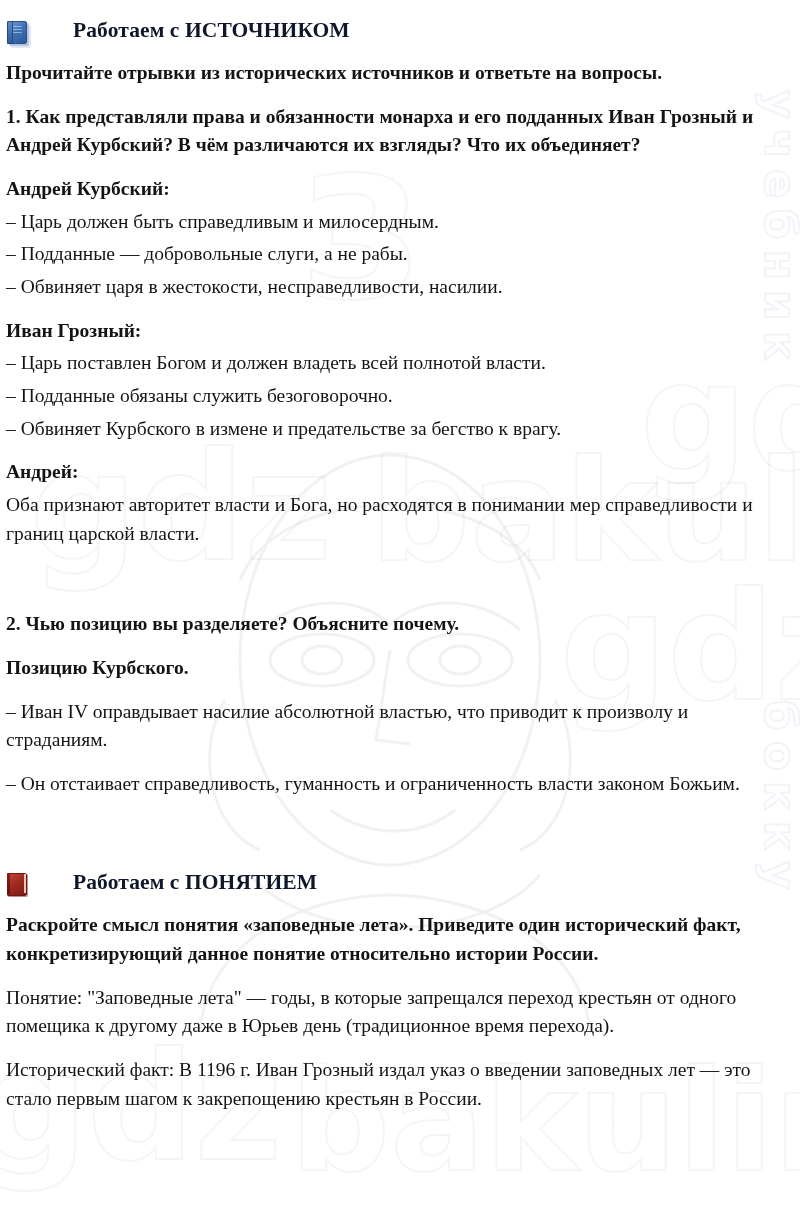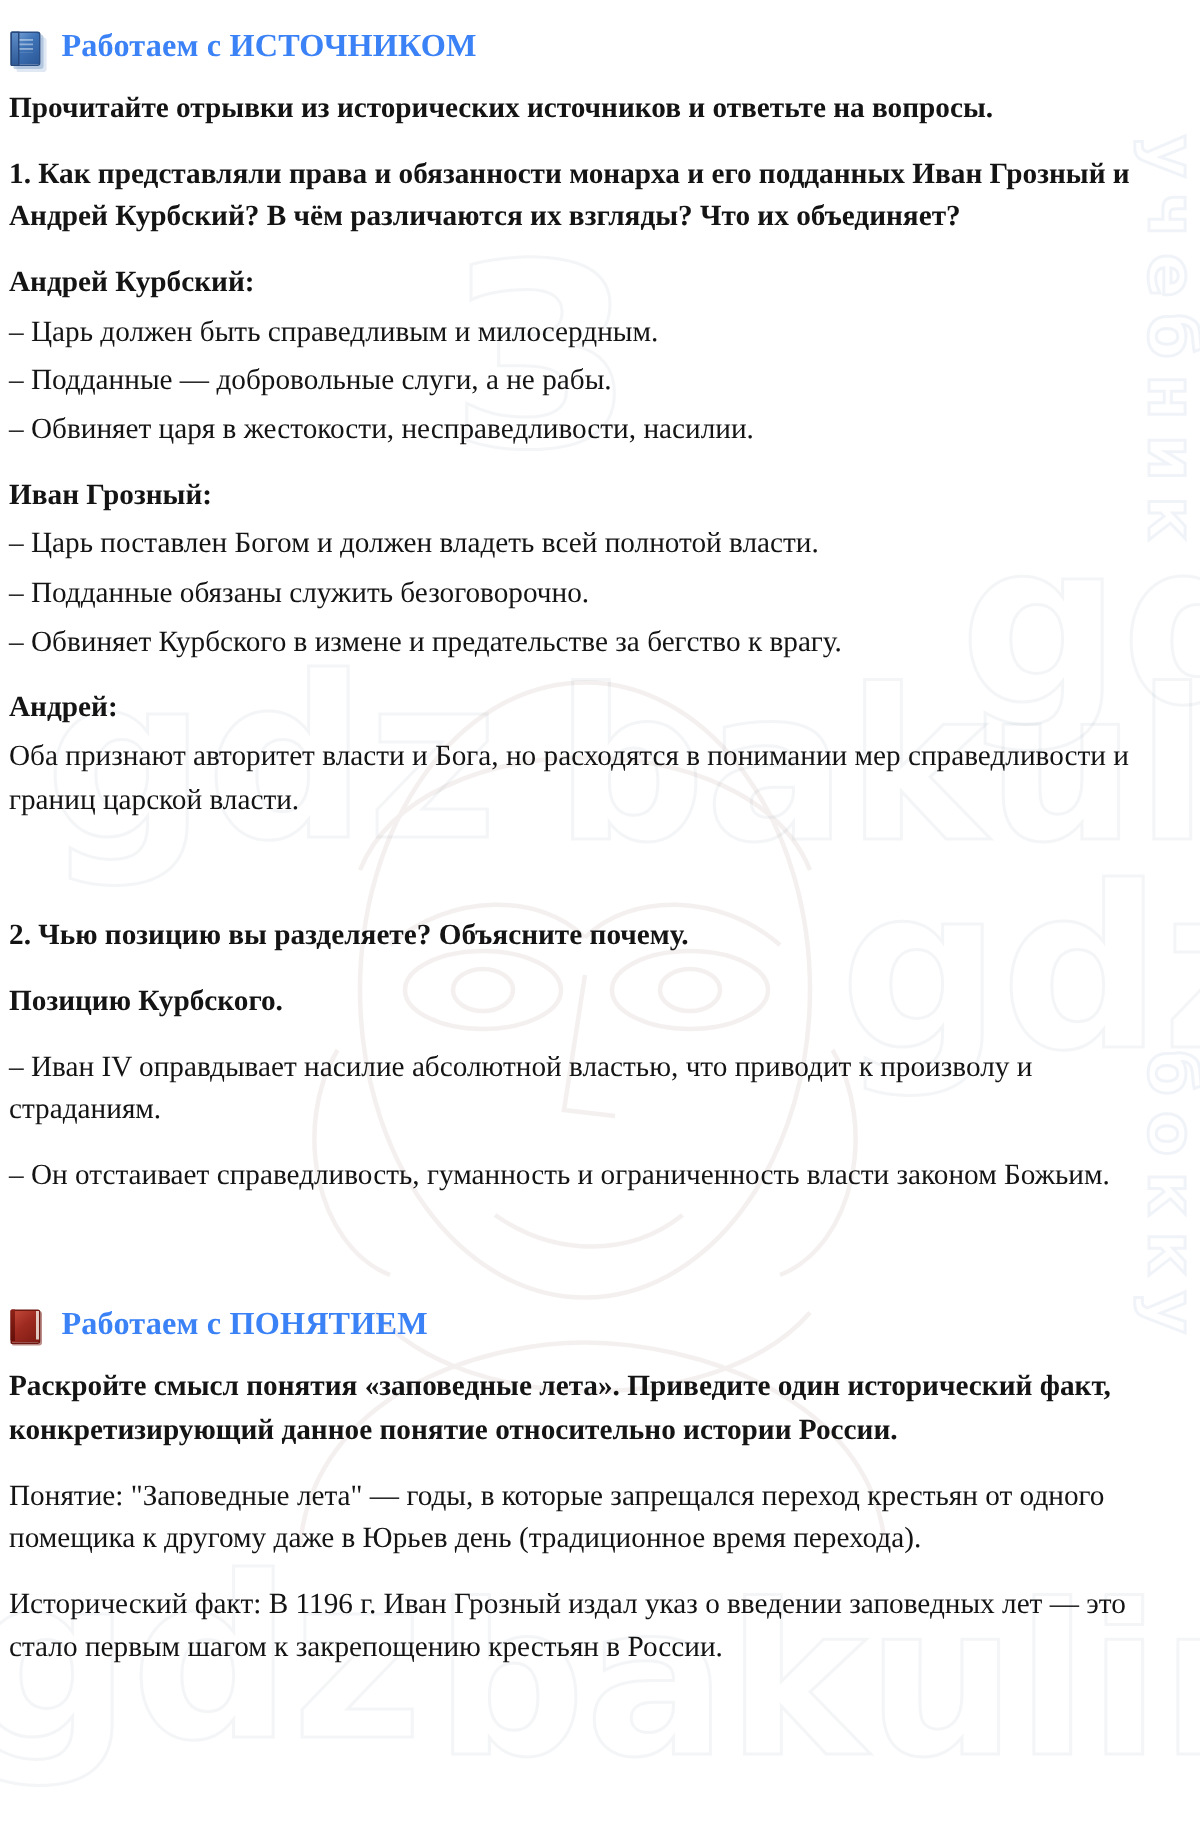--- a/index.html
+++ b/index.html
@@ -65,21 +65,22 @@
     display: flex;
     align-items: center;
     gap: 11px;
     margin: 0 0 16px 0;
   }
   .sec-head .title {
     font-family: "Liberation Serif", "DejaVu Serif", serif;
     font-weight: 700;
     font-size: 21.5px;
     letter-spacing: 0.1px;
-    color: #3b82f6;
+    color: #0f172a;
+    margin-left: 32px;
   }
 
   
   .ico-book {
     flex: 0 0 auto;
     width: 24px;
     height: 24px;
     position: relative;
   }
   .ico-book .cover {

